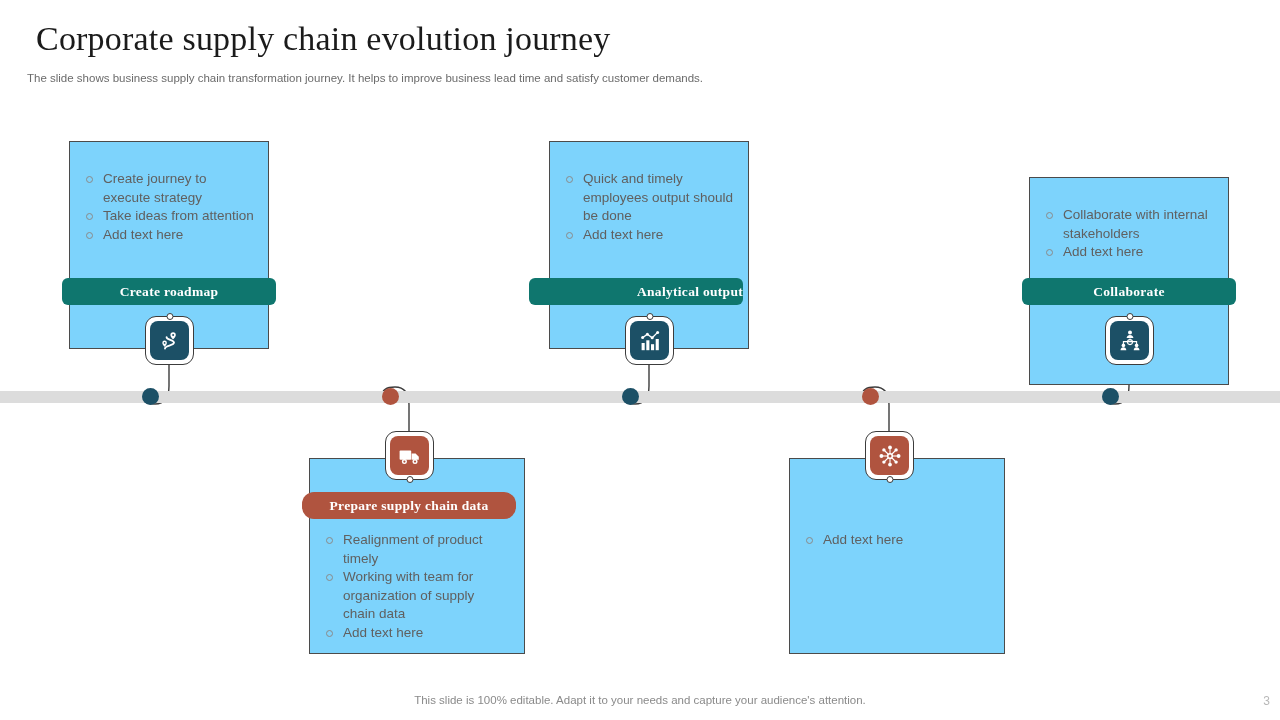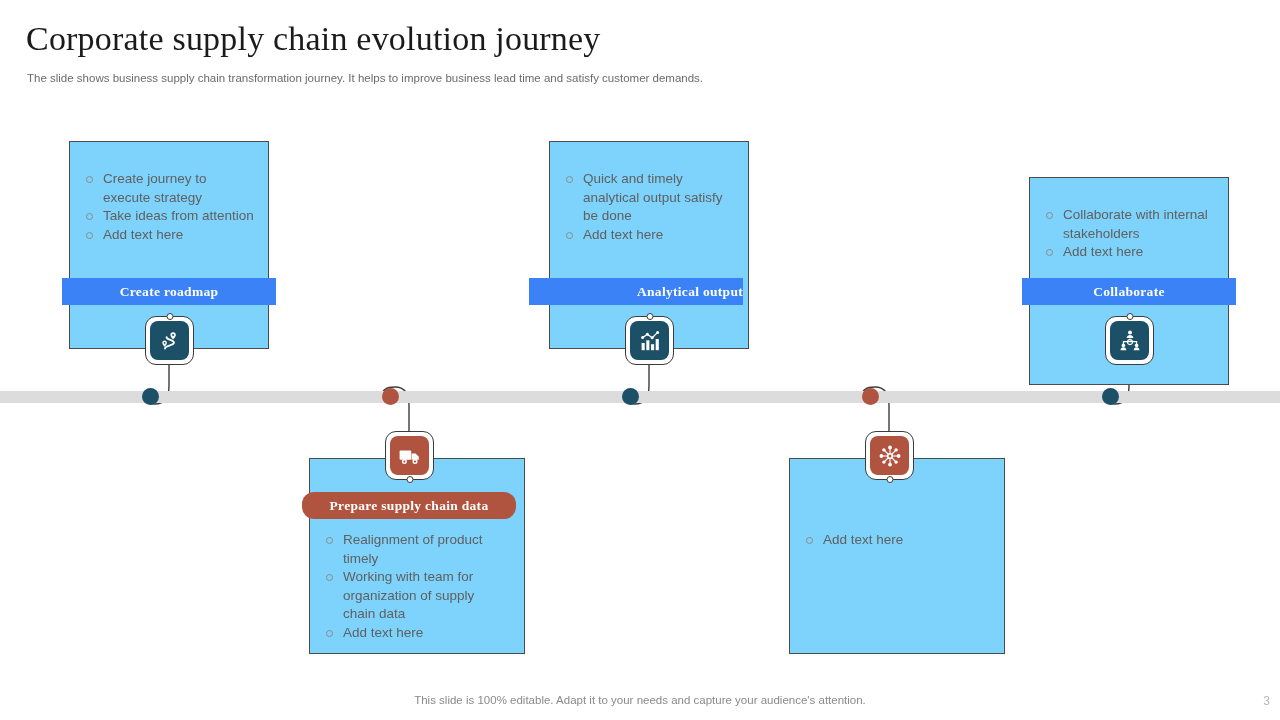--- a/index.html
+++ b/index.html
@@ -4,21 +4,21 @@
 <style>
   html,body{margin:0;padding:0;}
   body{
     width:1280px;height:720px;background:#ffffff;position:relative;overflow:hidden;
     font-family:"Liberation Sans", sans-serif;
   }
   .slide{position:absolute;inset:0;}
 
   
   .title{
-    position:absolute;left:26px;top:18px;
+    position:absolute;left:36px;top:18px;
     font-family:"Liberation Serif", serif;
     font-size:34px;line-height:42px;color:#1b1b1b;white-space:nowrap;
     letter-spacing:.2px;
   }
   .subtitle{
     position:absolute;left:27px;top:70px;
     font-size:11.5px;line-height:16px;color:#6b6b6b;white-space:nowrap;
   }
 
   
@@ -36,21 +36,21 @@
   
   .card{position:absolute;box-sizing:border-box;border:1px solid #4b4b4b;background:#7dd3fc;}
   .card.top{width:200px;height:208px;}
   .card.bottom{width:216px;height:196px;padding-left:9px;}
 
   .band{
     position:absolute;height:27px;line-height:27px;width:214px;
     font-family:"Liberation Serif", serif;font-weight:bold;font-size:13.5px;
     color:#ffffff;text-align:center;white-space:nowrap;letter-spacing:.3px;
   }
-  .band.teal{background:#3b82f6;}
+  .band.teal{background:#0f766e;border-radius:6px;}
   .band.rust{background:#b0543f;border-radius:12px;}
 
   ul.bullets{
     position:absolute;margin:0;padding:0;list-style:none;
     font-size:13.5px;line-height:18.5px;color:#606060;
   }
   ul.bullets li{
     position:relative;padding-left:19px;margin:0 0 0 0;
   }
   ul.bullets li::before{
@@ -121,21 +121,21 @@
         <path d="M16.1 4.2 a2.7 2.7 0 0 1 2.7 2.7 c0 2-2.7 4.4-2.7 4.4 s-2.7-2.4-2.7-4.4 a2.7 2.7 0 0 1 2.7-2.7 z" fill="#ffffff"></path>
         <circle cx="16.1" cy="6.9" r="1" fill="#1c5066"></circle>
         <path d="M7.6 12.6 a2.3 2.3 0 0 1 2.3 2.3 c0 1.7-2.3 3.8-2.3 3.8 s-2.3-2.1-2.3-3.8 a2.3 2.3 0 0 1 2.3-2.3 z" fill="#ffffff"></path>
         <circle cx="7.6" cy="14.9" r="0.85" fill="#1c5066"></circle>
       </svg>
     </span>
   </div>
 
   <div class="card top" style="left:549px;top:141px;">
     <ul class="bullets" style="left:14px;top:28px;width:172px;">
-      <li>Quick and timely analytical output satisfy be done</li>
+      <li>Quick and timely employees output should be done</li>
       <li>Add text here</li>
     </ul>
   </div>
   <div class="band teal" style="left:529px;top:278px;text-align:right;">Analytical  output</div>
   <div class="badge teal" style="left:625px;top:316px;">
     <span class="notch top"></span>
     <span class="inner">
       <svg width="26" height="26" viewBox="0 0 26 26">
         <rect x="4.6" y="15" width="3.1" height="7.2" fill="#ffffff"></rect>
         <rect x="9.3" y="12.3" width="3.1" height="9.9" fill="#ffffff"></rect>

